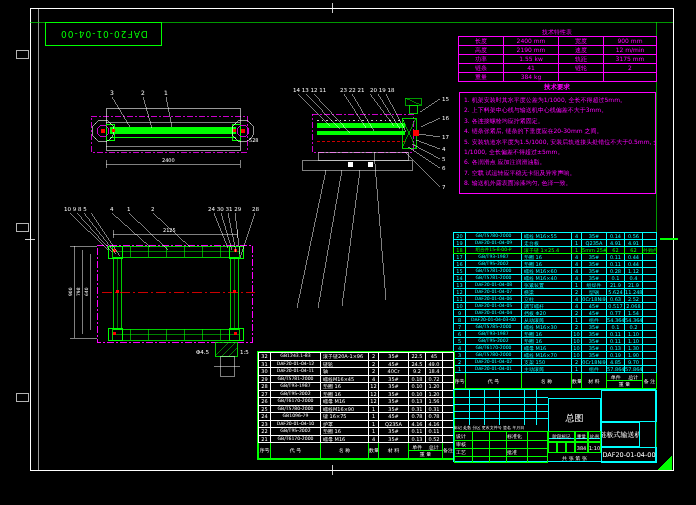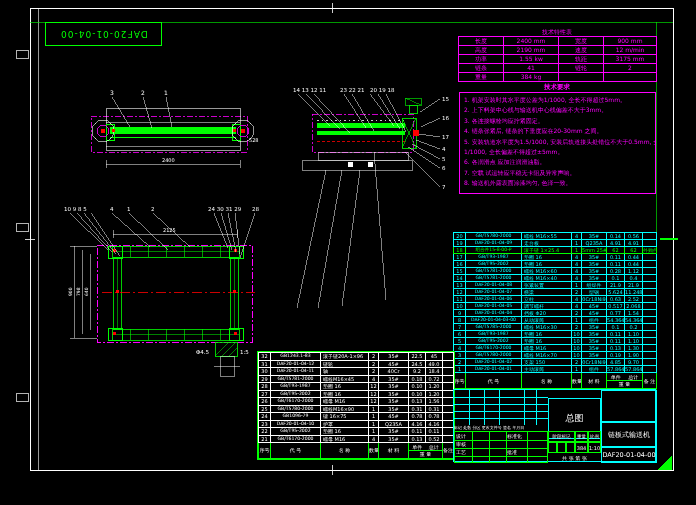--- a/index.html
+++ b/index.html
@@ -717,17 +717,17 @@
     <div class="tb gr tb-center" style="left:121px;top:41px;width:13px;height:11px;font-size:4.5px;">重量</div>
     <div class="tb gr tb-center" style="left:134px;top:41px;width:13px;height:11px;font-size:4.5px;">比例</div>
     <div class="tb gr" style="left:94px;top:52px;width:9px;height:11px;"></div>
     <div class="tb gr" style="left:103px;top:52px;width:9px;height:11px;"></div>
     <div class="tb gr" style="left:112px;top:52px;width:9px;height:11px;"></div>
     <div class="tb gr tb-center" style="left:121px;top:52px;width:13px;height:11px;">384</div>
     <div class="tb gr tb-center" style="left:134px;top:52px;width:13px;height:11px;">1:10</div>
     <div class="tb tb-center" style="left:94px;top:63px;width:53px;height:10px;">共  张  第  张</div>
 
     <div class="tb cy" style="left:147px;top:0;width:56px;height:32px;"></div>
-    <div class="tb cy tb-center" style="left:147px;top:32px;width:56px;height:25px;font-size:7px;">链板式输送机</div>
+    <div class="tb cy tb-center" style="left:147px;top:32px;width:39px;height:25px;font-size:7px;">链板式输送机</div>
     <div class="tb cy tb-center" style="left:147px;top:57px;width:56px;height:16px;font-size:6.5px;">DAF20-01-04-00</div>
   </div>
 
 </div>
 
 </body></html>

